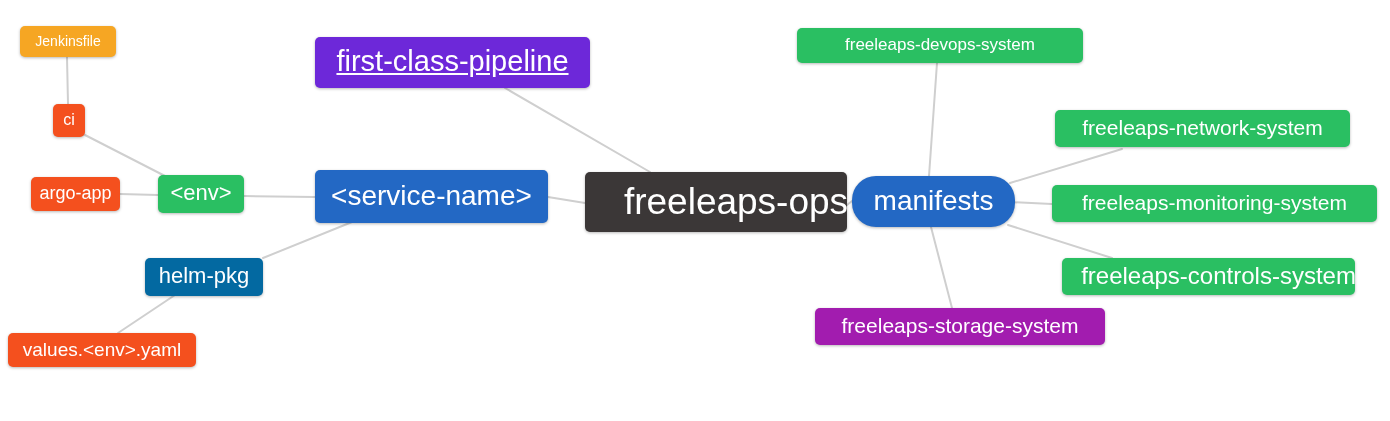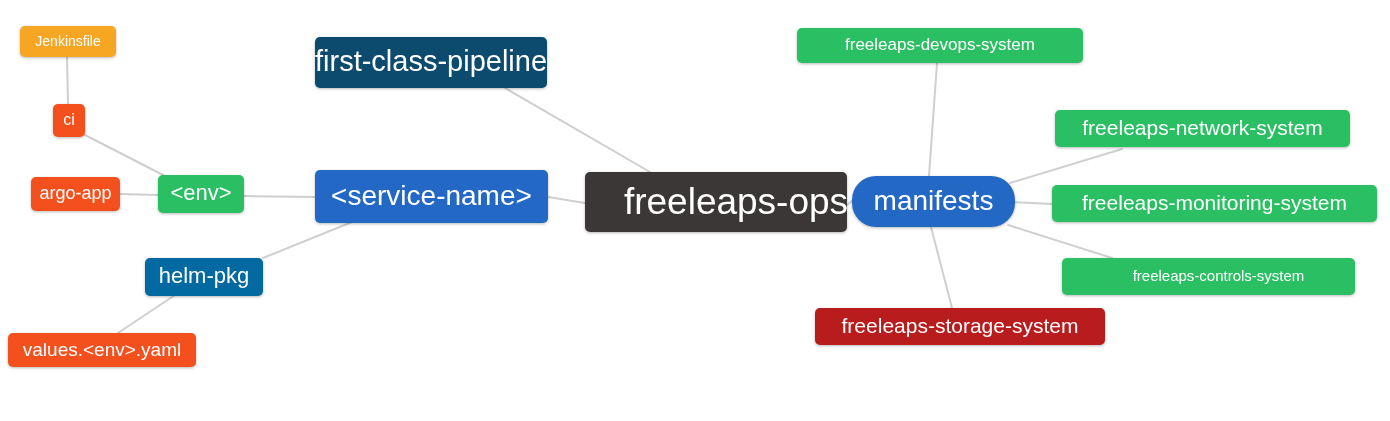--- a/index.html
+++ b/index.html
@@ -72,40 +72,40 @@
     </div>
     <div class="node" style="left: 158px; top: 175px; width: 86px; height: 38px; font-size: 22px; background: rgb(42, 191, 98);">
       <span>&lt;env&gt;</span>
     </div>
     <div class="node" style="left: 145px; top: 258px; width: 118px; height: 38px; font-size: 22px; background: #0369a1;">
       <span>helm-pkg</span>
     </div>
     <div class="node" style="left: 8px; top: 333px; width: 188px; height: 34px; font-size: 19px; background: rgb(244, 80, 30);">
       <span>values.&lt;env&gt;.yaml</span>
     </div>
-    <div class="node" style="left: 315px; top: 37px; width: 232px; height: 51px; font-size: 29px; background: #0c4a6e;">
+    <div class="node" style="left: 315px; top: 37px; width: 275px; height: 51px; font-size: 29px; background: #6d28d9; text-decoration: underline;">
       <span>first-class-pipeline</span>
     </div>
     <div class="node" style="left: 315px; top: 170px; width: 233px; height: 53px; font-size: 28px; background: rgb(35, 104, 196);">
       <span>&lt;service-name&gt;</span>
     </div>
     <div class="node" style="left: 585px; top: 172px; width: 262px; height: 60px; font-size: 37px; background: rgb(59, 55, 55); padding-left: 40px;">
       <span>freeleaps-ops</span>
     </div>
     <div class="node" style="left: 852px; top: 176px; width: 163px; height: 51px; font-size: 28px; background: rgb(35, 104, 196); border-radius: 24px;">
       <span>manifests</span>
     </div>
     <div class="node" style="left: 797px; top: 28px; width: 286px; height: 35px; font-size: 17px; background: rgb(42, 191, 98);">
       <span>freeleaps-devops-system</span>
     </div>
     <div class="node" style="left: 1055px; top: 110px; width: 295px; height: 37px; font-size: 21px; background: rgb(42, 191, 98); text-align: center;">
       <span>freeleaps-network-system</span>
     </div>
     <div class="node" style="left: 1052px; top: 185px; width: 325px; height: 37px; font-size: 21px; background: rgb(42, 191, 98);">
       <span>freeleaps-monitoring-system</span>
     </div>
-    <div class="node" style="left: 1062px; top: 258px; width: 293px; height: 37px; font-size: 15px; background: rgb(42, 191, 98); padding-left: 20px;">
+    <div class="node" style="left: 1062px; top: 258px; width: 293px; height: 37px; font-size: 24px; background: rgb(42, 191, 98); padding-left: 20px;">
       <span>freeleaps-controls-system</span>
     </div>
-    <div class="node" style="left: 815px; top: 308px; width: 290px; height: 37px; font-size: 21px; background: #b91c1c;">
+    <div class="node" style="left: 815px; top: 308px; width: 290px; height: 37px; font-size: 21px; background: #a21caf;">
       <span>freeleaps-storage-system</span>
     </div>
   </div>
 
 </body></html>

